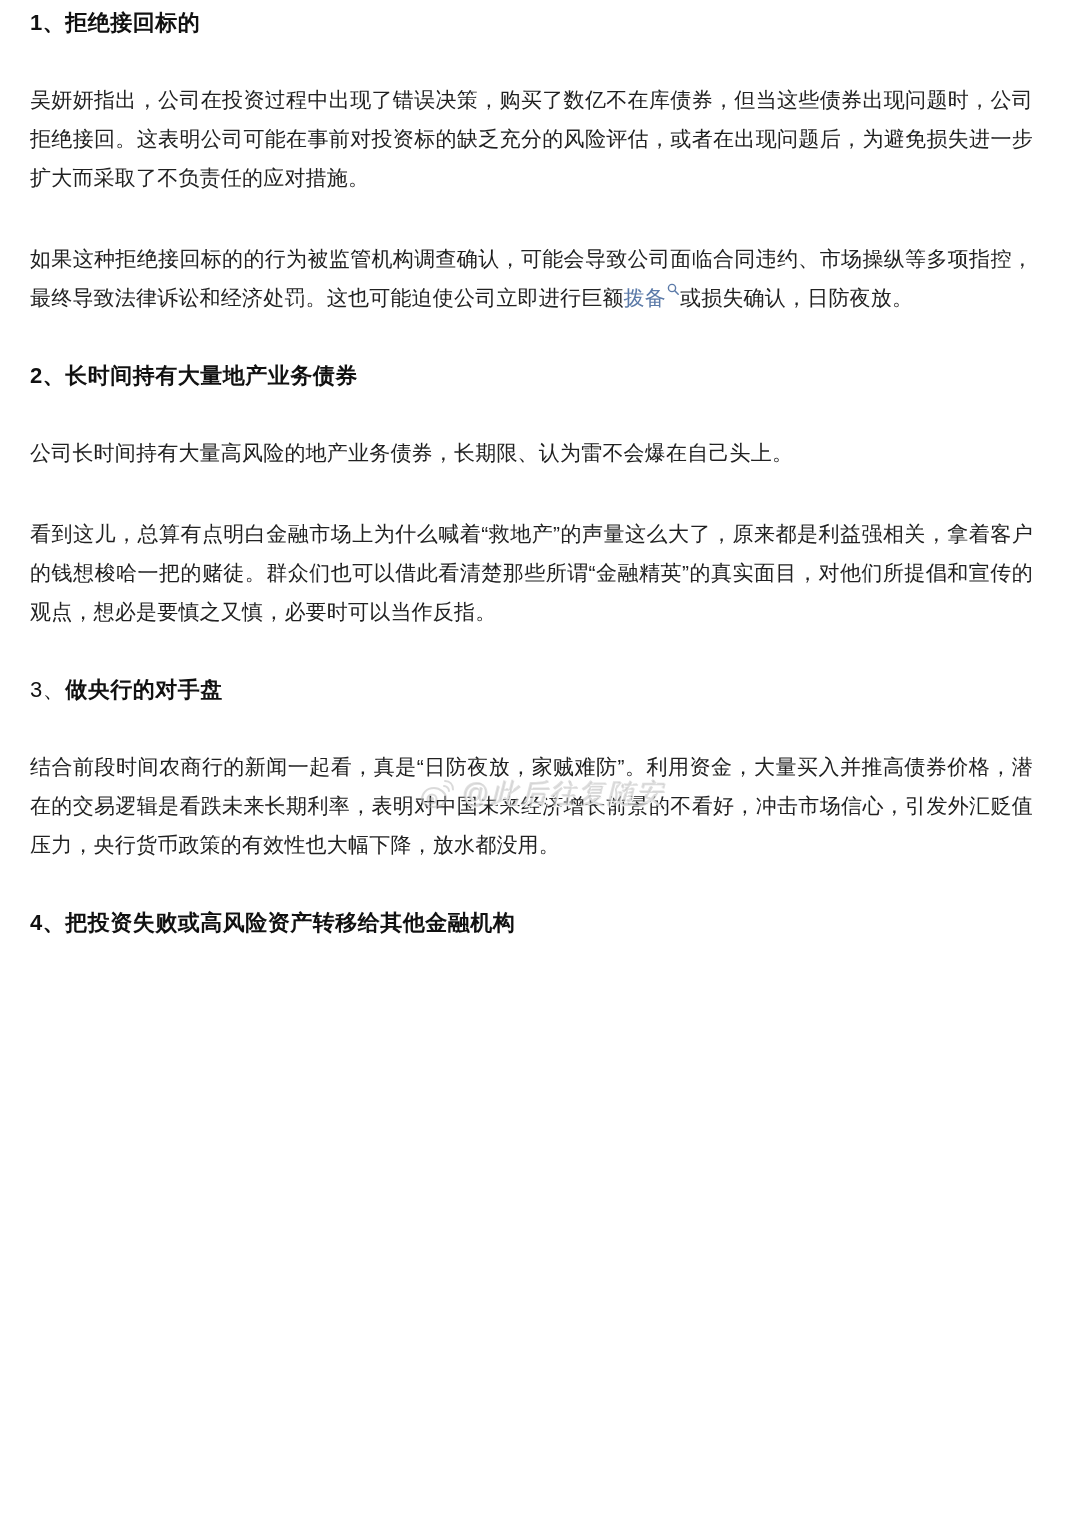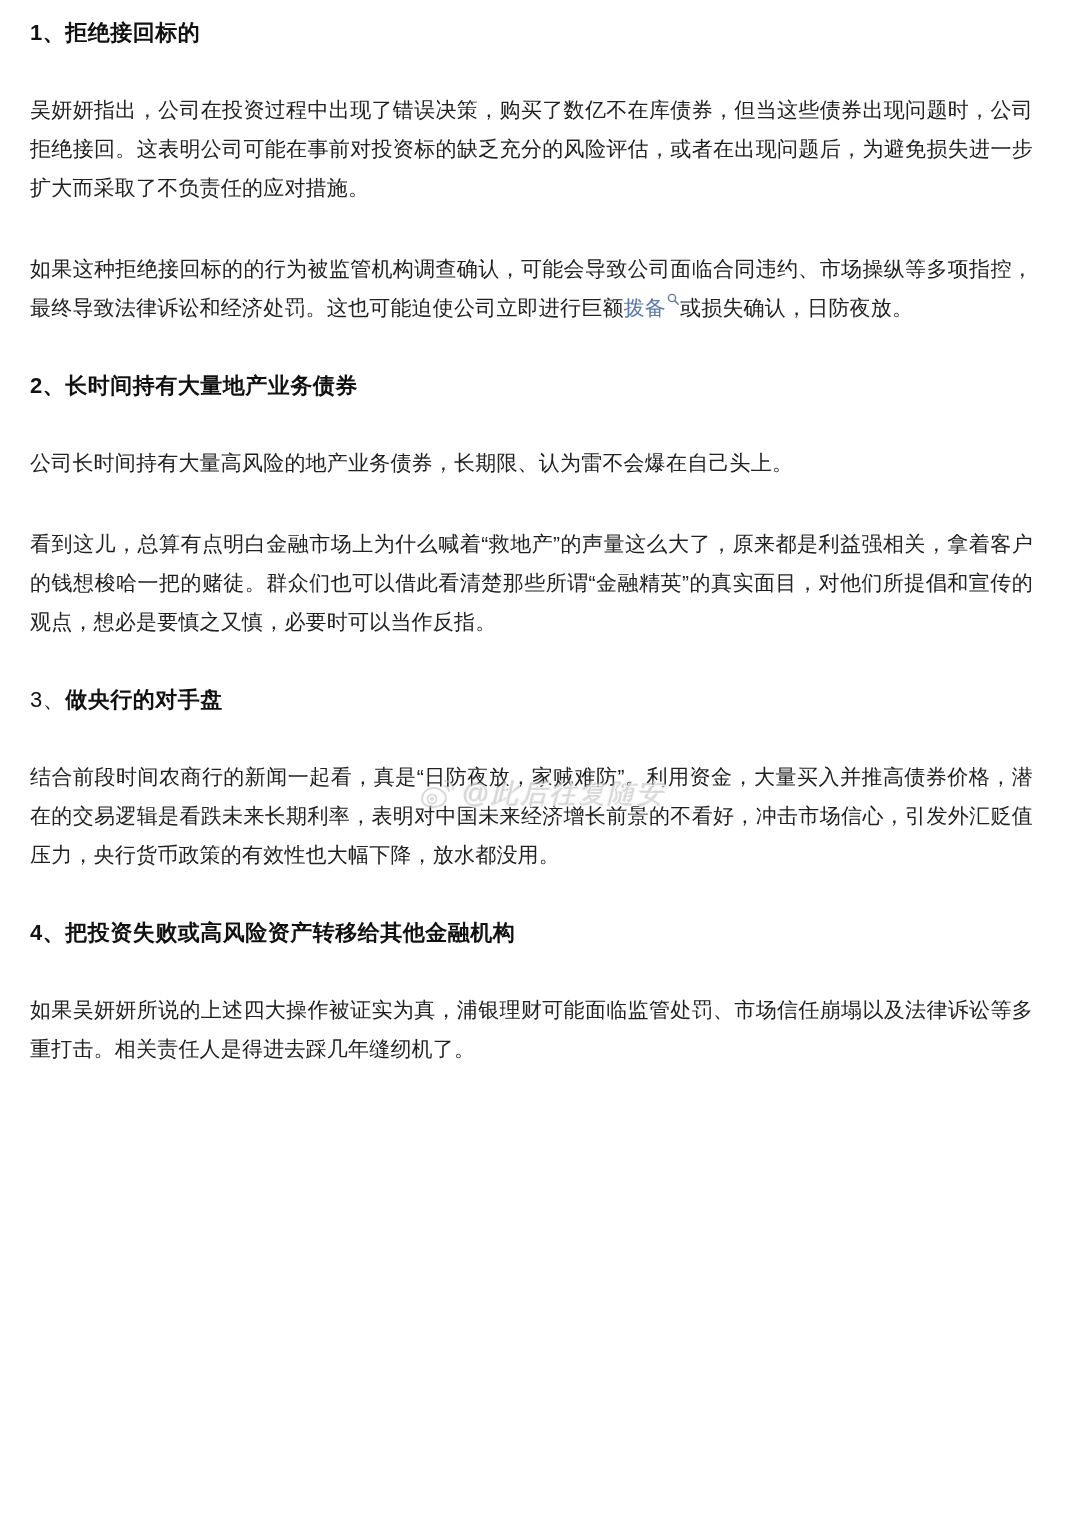--- a/index.html
+++ b/index.html
@@ -18,21 +18,21 @@
     overflow: hidden;
   }
   h2.sec {
     font-size: 22px;
     line-height: 30px;
     margin: 44px 0 0 0;
     color: #111111;
     font-weight: 700;
     letter-spacing: 0.5px;
   }
-  h2.sec:first-child { margin-top: 12px; }
+  h2.sec:first-child { margin-top: 2px; }
   p.para {
     font-size: 21px;
     line-height: 39px;
     margin: 42px 8px 0 0;
     text-align: justify;
     color: #212121;
     letter-spacing: 0.2px;
   }
   a.entity-link {
     color: #5b7aa8;
@@ -87,21 +87,20 @@
 
   <h2 class="sec"><span style="font-weight:400">3、</span><span>做央行的对手盘</span></h2>
 
 
   <p class="para">结合前段时间农商行的新闻一起看，真是“日防夜放，家贼难防”。利用资金，大量买入并推高债券价格，潜在的交易逻辑是看跌未来长期利率，表明对中国未来经济增长前景的不看好，冲击市场信心，引发外汇贬值压力，央行货币政策的有效性也大幅下降，放水都没用。</p>
 
 
   <h2 class="sec"><span style="font-weight:700">4、</span><span>把投资失败或高风险资产转移给其他金融机构</span></h2>
 
 
-  <p class="para">如果吴妍妍所说的上述四大操作被证实为真，浦银理财可能面临监管处罚、市场信任崩塌以及法律诉讼等多重打击。相关责任人是得进去踩几年缝纫机了。</p>
 
   <div class="watermark">
     <svg class="weibo-glyph" width="34" height="30" viewBox="0 0 34 30" aria-hidden="true">
       <g fill="none" stroke="#bdbdbd" stroke-width="2" stroke-linecap="round">
         <path d="M14 9 C6 9 2 15 2 20 C2 25 7 28 14 28 C21 28 26 24 26 19 C26 14 20 9 14 9 Z"></path>
         <circle cx="12" cy="20" r="4.5"></circle>
         <circle cx="12" cy="20" r="1" fill="#bdbdbd"></circle>
         <path d="M24 7 C26.5 7 29 9.5 29 12"></path>
         <path d="M25 2 C30 2 33 5.5 33 10.5"></path>
       </g>

